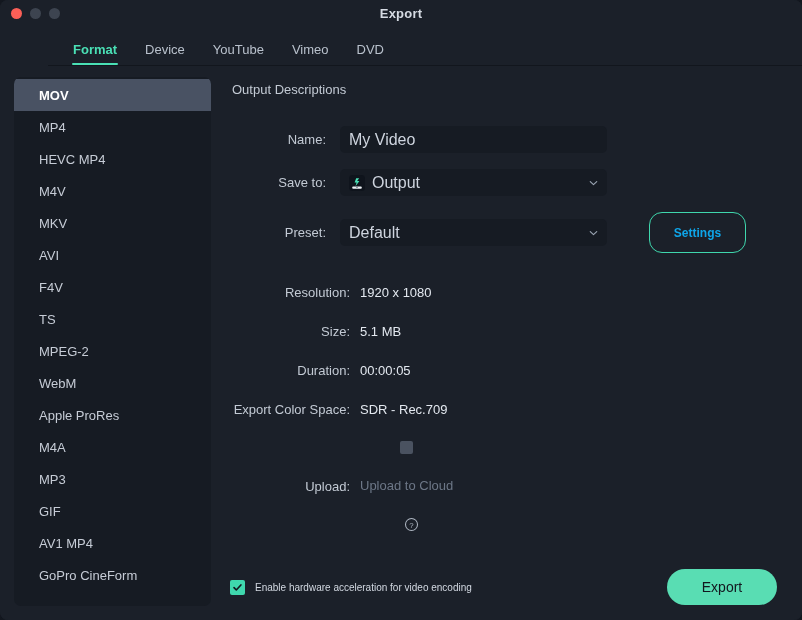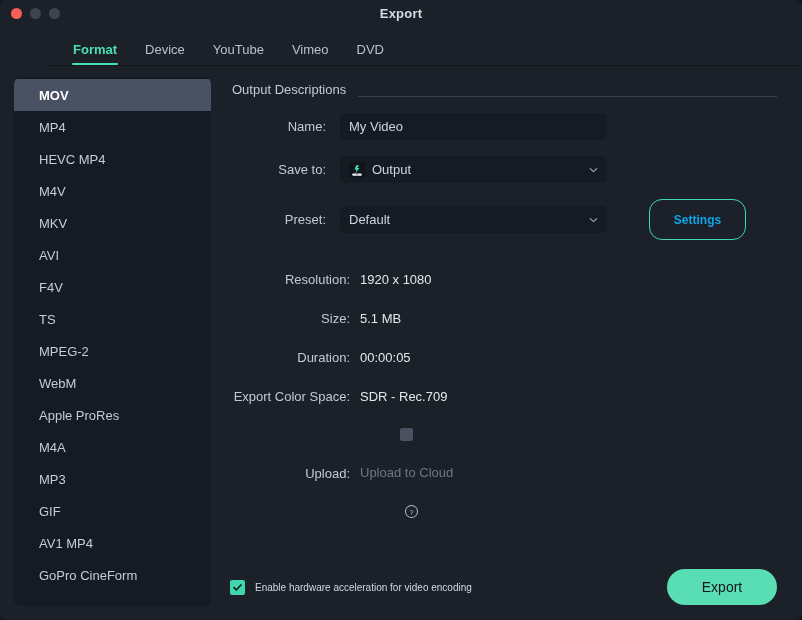--- a/index.html
+++ b/index.html
@@ -133,24 +133,25 @@
   #main {
     flex: 1 1 auto;
     position: relative;
     padding: 0 25px 0 19px;
     min-width: 0;
   }
 
   
   #section-head {
     display: flex;
-    align-items: flex-end;
+    align-items: flex-start;
     gap: 12px;
     margin-top: 5px;
     margin-left: 2px;
+    flex-direction: column;
   }
   #section-head .sh-text {
     font-size: 13px;
     color: #c3cad4;
     white-space: nowrap;
   }
   #section-head .sh-rule {
     flex: 1 1 auto;
     height: 1px;
     background: #3a424f;
@@ -171,21 +172,21 @@
   }
 
   .field {
     width: 267px;
     height: 27px;
     background: #161b23;
     border-radius: 5px;
     display: flex;
     align-items: center;
     padding: 0 9px;
-    font-size: 13px;
+    font-size: 16px;
     color: #ced4de;
     cursor: text;
     position: relative;
   }
   .field.select { cursor: pointer; padding-right: 26px; }
   .field .val { overflow: hidden; white-space: nowrap; text-overflow: ellipsis; }
 
   .chev {
     position: absolute;
     right: 9px;

